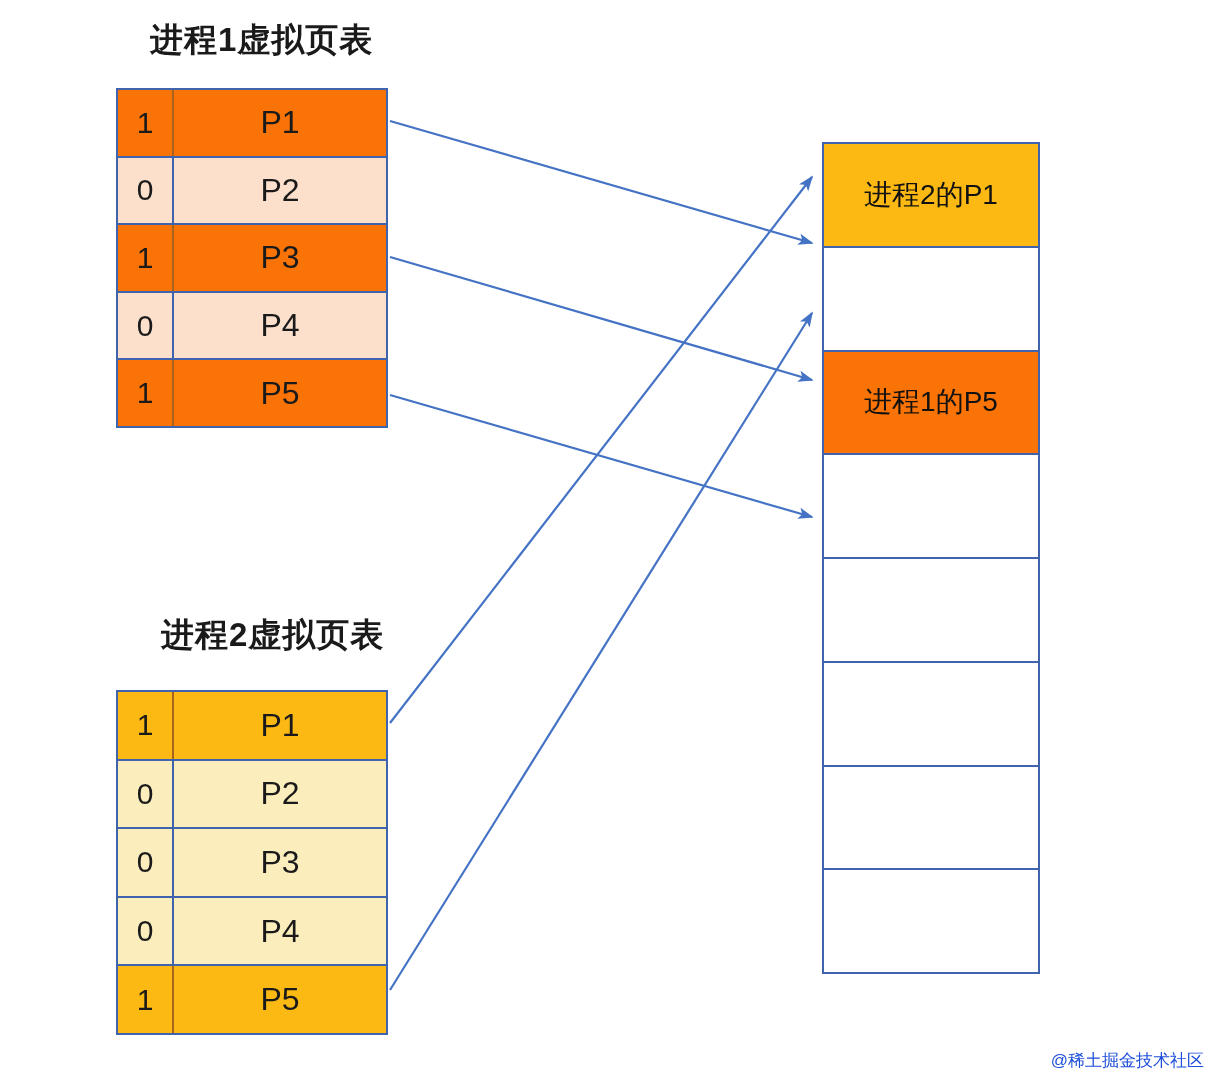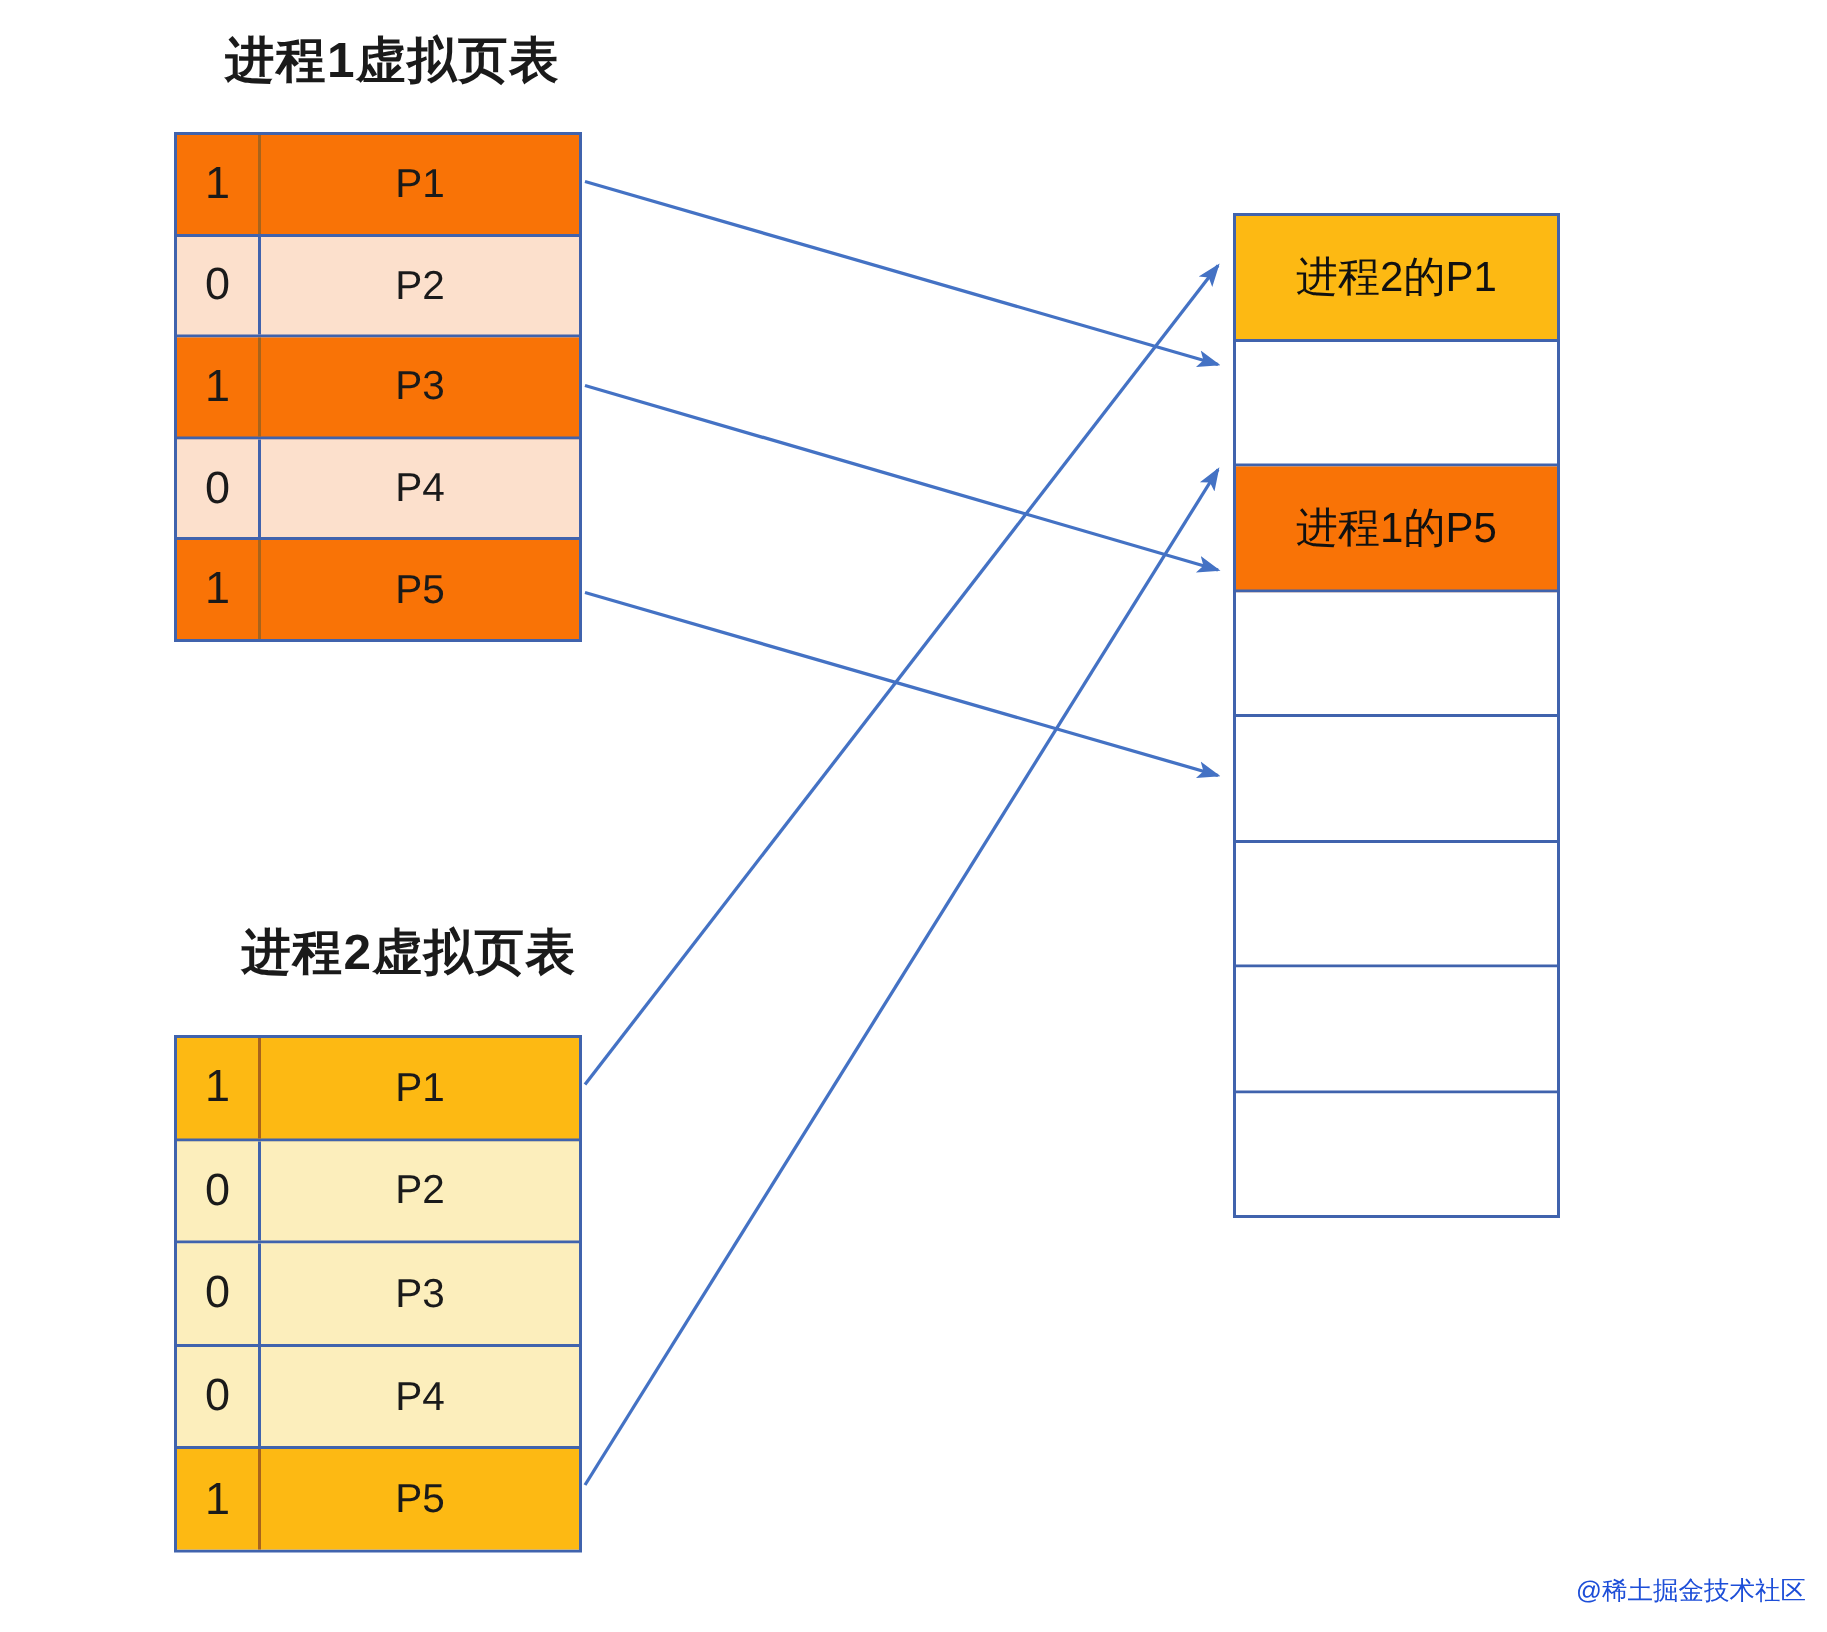--- a/index.html
+++ b/index.html
@@ -58,41 +58,41 @@
     align-items: center;
     justify-content: center;
     font-size: 30px;
     color: #1a1a1a;
   }
   .pt-name {
     flex: 1 1 auto;
     display: flex;
     align-items: center;
     justify-content: center;
-    font-size: 27px;
+    font-size: 32px;
     color: #1a1a1a;
   }
 
   
   .fill-orange      { background: #f97306; }
   .fill-orange-pale { background: #fce0cc; }
   .fill-amber       { background: #fdb913; }
   .fill-amber-pale  { background: #fceebc; }
   .fill-empty       { background: #ffffff; }
 
   .pt-row.fill-orange-pale .pt-flag,
   .pt-row.fill-amber-pale  .pt-flag { border-right-color: #4063ad; }
 
   
   #physical-memory {
     position: absolute;
     left: 822px;
     top: 142px;
     width: 218px;
-    height: 670px;
+    height: 832px;
     border: 2px solid #4063ad;
     box-sizing: border-box;
     display: flex;
     flex-direction: column;
   }
   .mem-cell {
     flex: 1 1 0;
     box-sizing: border-box;
     border-bottom: 2px solid #4063ad;
     display: flex;

